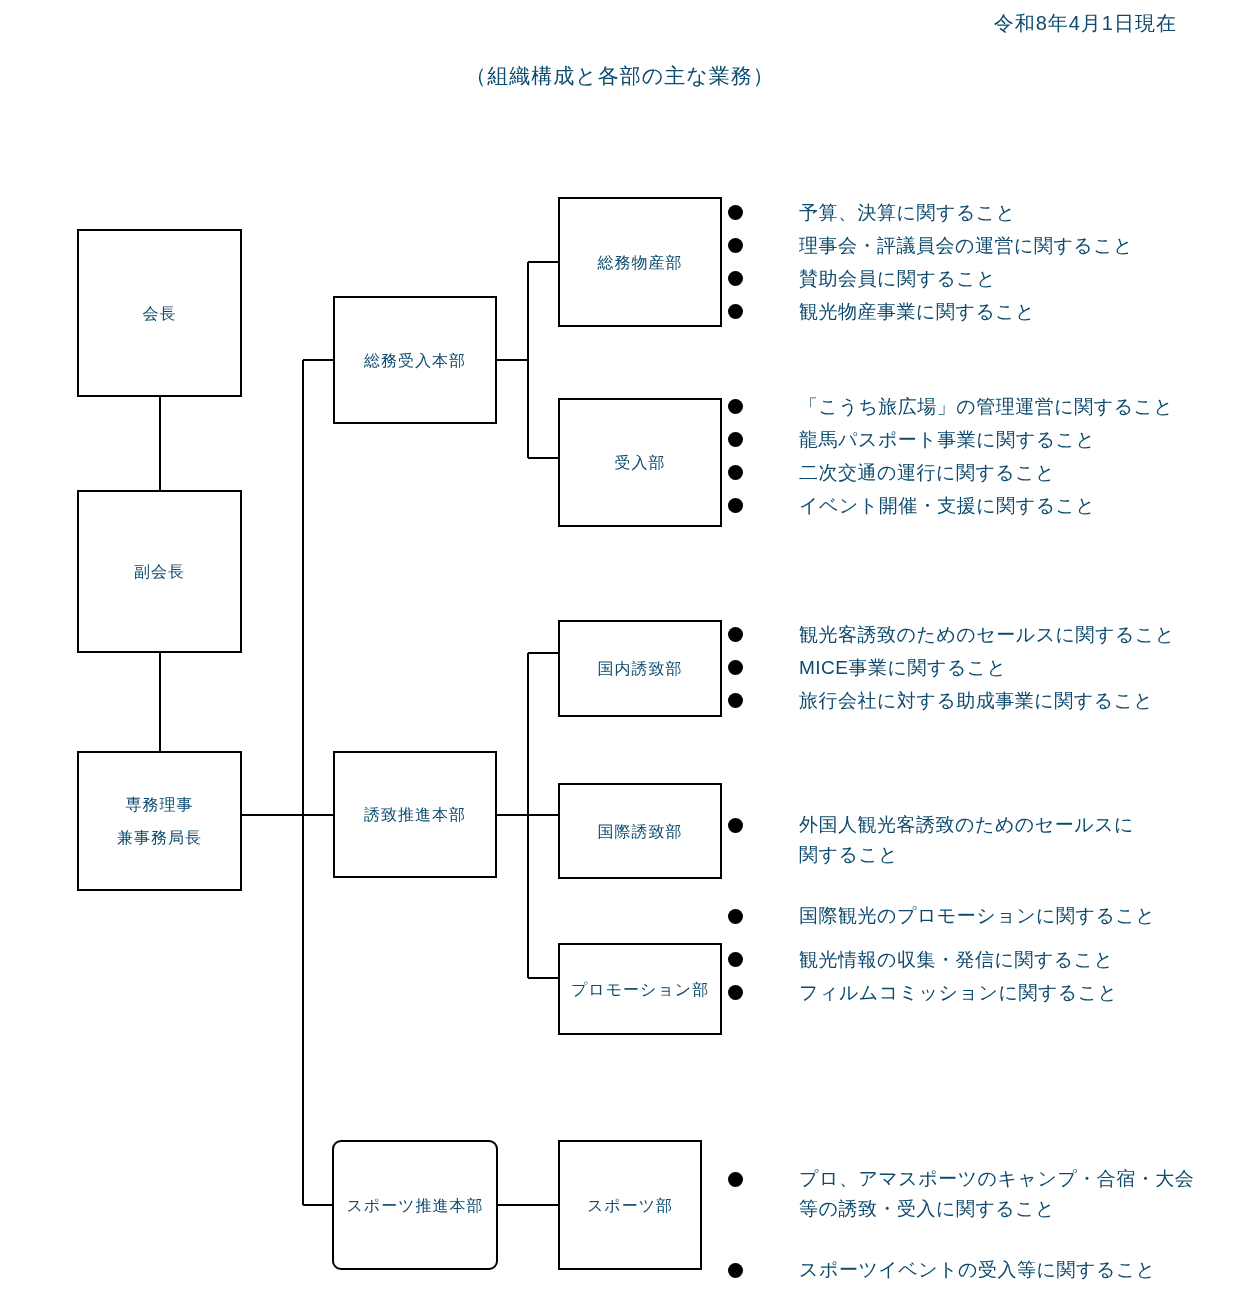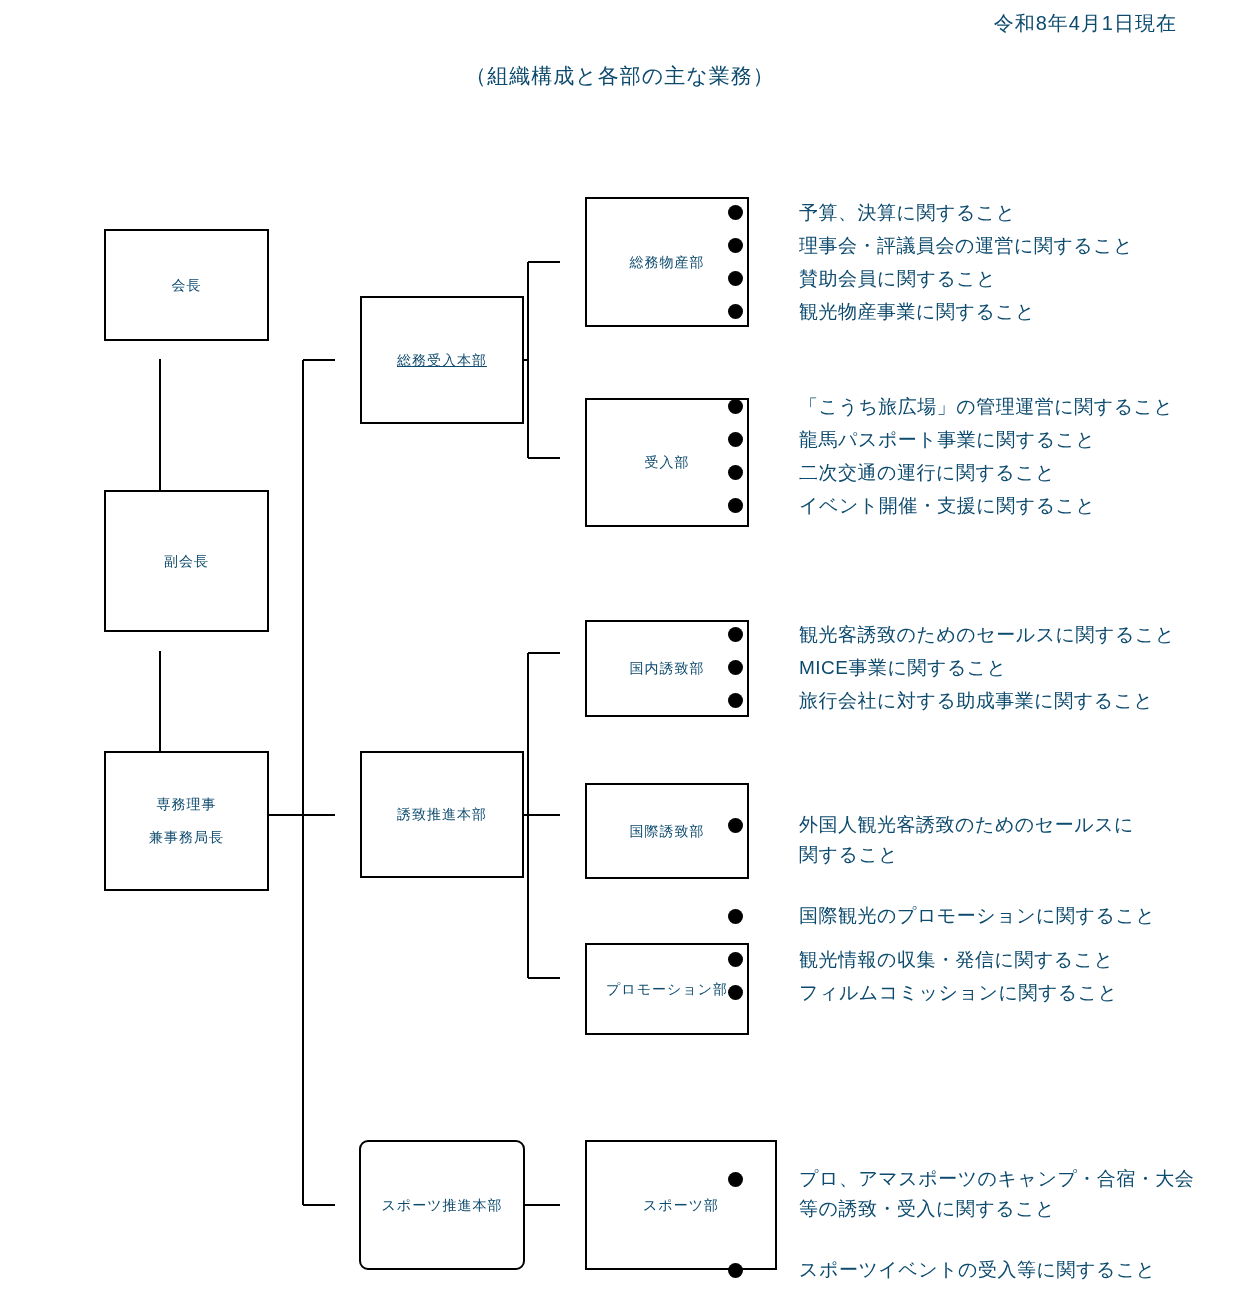--- a/index.html
+++ b/index.html
@@ -12,21 +12,21 @@
     position:absolute;top:10px;right:63px;font-size:20px;letter-spacing:1px;
   }
   .chart-title{
     position:absolute;top:62px;left:0;width:100%;text-align:center;
     font-size:21px;letter-spacing:1px;
   }
   .connectors{position:absolute;left:0;top:0;}
   .box{
     position:absolute;border:2px solid #000;background:#fff;box-sizing:border-box;
     display:flex;align-items:center;justify-content:center;text-align:center;
-    font-size:14px;line-height:33px;white-space:pre-line;letter-spacing:1px;margin-left:27px;
+    font-size:16px;line-height:33px;white-space:pre-line;letter-spacing:1px;
   }
   .duties{
     position:absolute;display:flex;flex-direction:column;width:470px;
   }
   .duty{
     display:flex;align-items:flex-start;font-size:19px;line-height:33px;
     letter-spacing:0.5px;
     gap:43px;
   }
   .duty .bullet{
@@ -64,35 +64,35 @@
 
       <line x1="496" y1="815" x2="560" y2="815"></line>
       <line x1="528" y1="653" x2="528" y2="978"></line>
       <line x1="528" y1="653" x2="560" y2="653"></line>
       <line x1="528" y1="978" x2="560" y2="978"></line>
 
       <line x1="496" y1="1205" x2="560" y2="1205"></line>
     </g>
   </svg>
 
-  <div class="box" style="left:77px;top:229px;width:165px;height:112px;">会長</div>
-  <div class="box" style="left:77px;top:490px;width:165px;height:142px;">副会長</div>
+  <div class="box" style="left:77px;top:229px;width:165px;height:168px;">会長</div>
+  <div class="box" style="left:77px;top:490px;width:165px;height:163px;">副会長</div>
   <div class="box" style="left:77px;top:751px;width:165px;height:140px;">専務理事
 兼事務局長</div>
 
-  <div class="box" style="left:333px;top:296px;width:164px;height:128px;text-decoration:underline;">総務受入本部</div>
+  <div class="box" style="left:333px;top:296px;width:164px;height:128px;">総務受入本部</div>
   <div class="box" style="left:333px;top:751px;width:164px;height:127px;">誘致推進本部</div>
   <div class="box" style="left:332px;top:1140px;width:166px;height:130px;border-radius:9px;">スポーツ推進本部</div>
 
   <div class="box" style="left:558px;top:197px;width:164px;height:130px;">総務物産部</div>
   <div class="box" style="left:558px;top:398px;width:164px;height:129px;">受入部</div>
   <div class="box" style="left:558px;top:620px;width:164px;height:97px;">国内誘致部</div>
   <div class="box" style="left:558px;top:783px;width:164px;height:96px;">国際誘致部</div>
   <div class="box" style="left:558px;top:943px;width:164px;height:92px;">プロモーション部</div>
-  <div class="box" style="left:558px;top:1140px;width:192px;height:130px;">スポーツ部</div>
+  <div class="box" style="left:558px;top:1140px;width:144px;height:130px;">スポーツ部</div>
 
   <div class="duties" style="left:728px;top:196px;">
     <div class="duty">
         <span class="bullet"></span>
         <span class="txt">予算、決算に関すること</span>
       </div>
     <div class="duty">
         <span class="bullet"></span>
         <span class="txt">理事会・評議員会の運営に関すること</span>
       </div>

